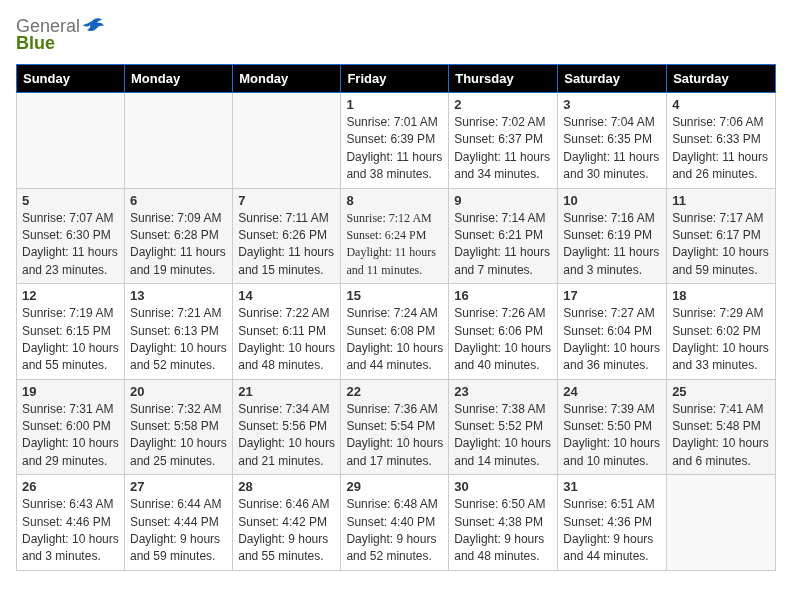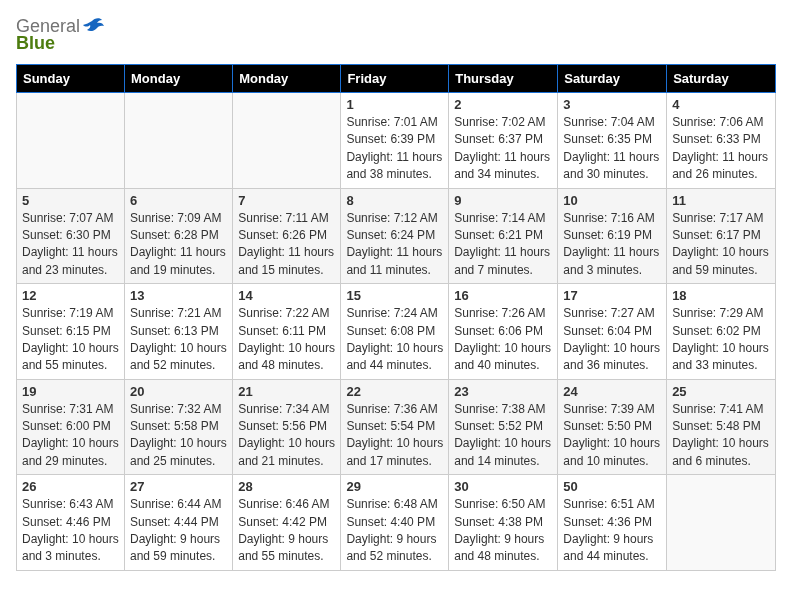--- a/index.html
+++ b/index.html
@@ -167,21 +167,21 @@
           </td>
           <td>
             <div class="day-number">7</div>
             <div class="day-info" style="white-space: pre-line;">Sunrise: 7:11 AM
 Sunset: 6:26 PM
 Daylight: 11 hours
 and 15 minutes.</div>
           </td>
           <td>
             <div class="day-number">8</div>
-            <div class="day-info" style="white-space: pre-line;">Sunrise: 7:12 AM
+            <div class="day-info" style="white-space: pre-line; font-family: Liberation Serif, serif;">Sunrise: 7:12 AM
 Sunset: 6:24 PM
 Daylight: 11 hours
 and 11 minutes.</div>
           </td>
           <td>
             <div class="day-number">9</div>
             <div class="day-info" style="white-space: pre-line;">Sunrise: 7:14 AM
 Sunset: 6:21 PM
 Daylight: 11 hours
 and 7 minutes.</div>
@@ -333,21 +333,21 @@
 and 52 minutes.</div>
           </td>
           <td>
             <div class="day-number">30</div>
             <div class="day-info" style="white-space: pre-line;">Sunrise: 6:50 AM
 Sunset: 4:38 PM
 Daylight: 9 hours
 and 48 minutes.</div>
           </td>
           <td>
-            <div class="day-number">50</div>
+            <div class="day-number">31</div>
             <div class="day-info" style="white-space: pre-line;">Sunrise: 6:51 AM
 Sunset: 4:36 PM
 Daylight: 9 hours
 and 44 minutes.</div>
           </td>
           <td class="empty-cell"></td>
         </tr>
       </tbody>
   </table>
 </div>

